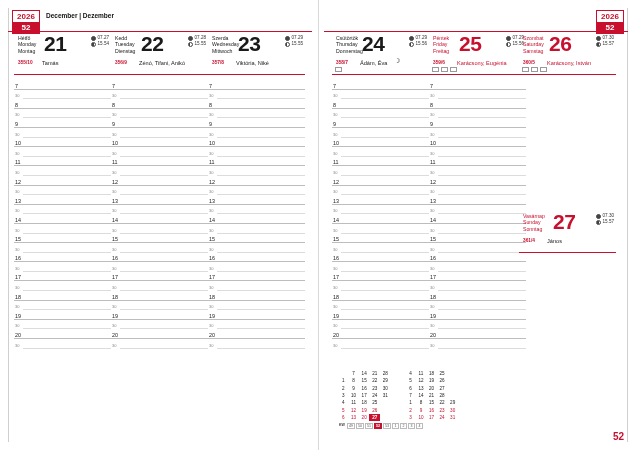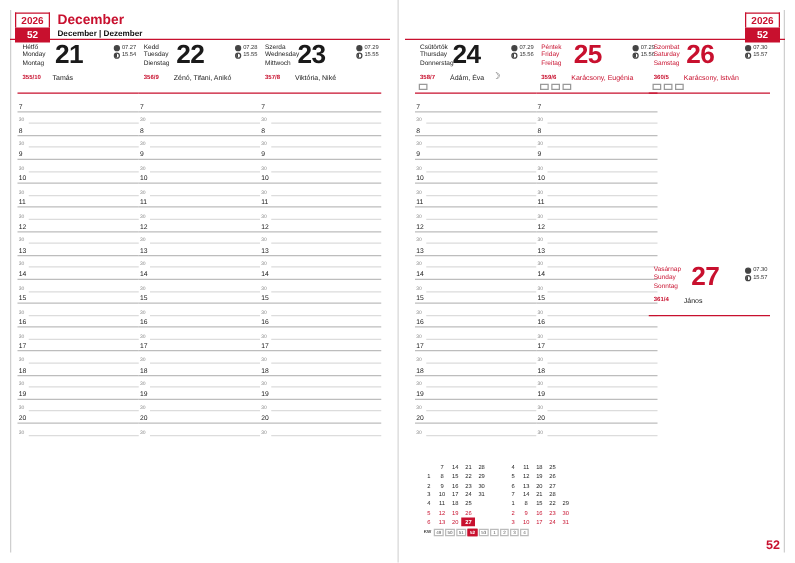--- a/index.html
+++ b/index.html
@@ -296,21 +296,20 @@
   <div class="yearbadge yb-left">
     <div class="yr">2026</div>
     <div class="wk">52</div>
   </div>
   <div class="yearbadge yb-right">
     <div class="yr">2026</div>
     <div class="wk">52</div>
   </div>
 
   <div class="monthhead">
-    <div class="m1">December</div>
     <div class="m2">December | Dezember</div>
   </div>
   <div class="red-rule rule-left"></div>
   <div class="red-rule rule-right"></div>
 
   <div id="daycols">
       <div class="daycol" style="left: 14px;">
         <div class="dayhead">
           <div class="dow">
             <div class="l1">Hétfő</div>

